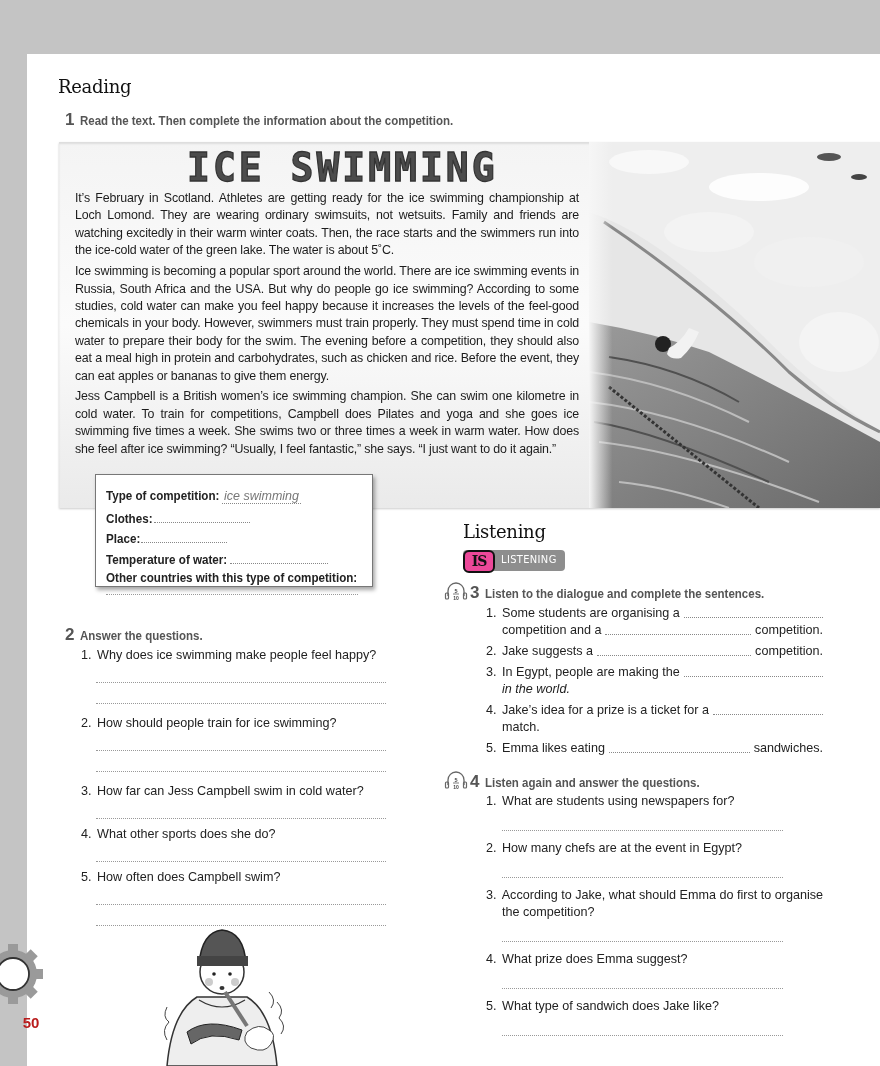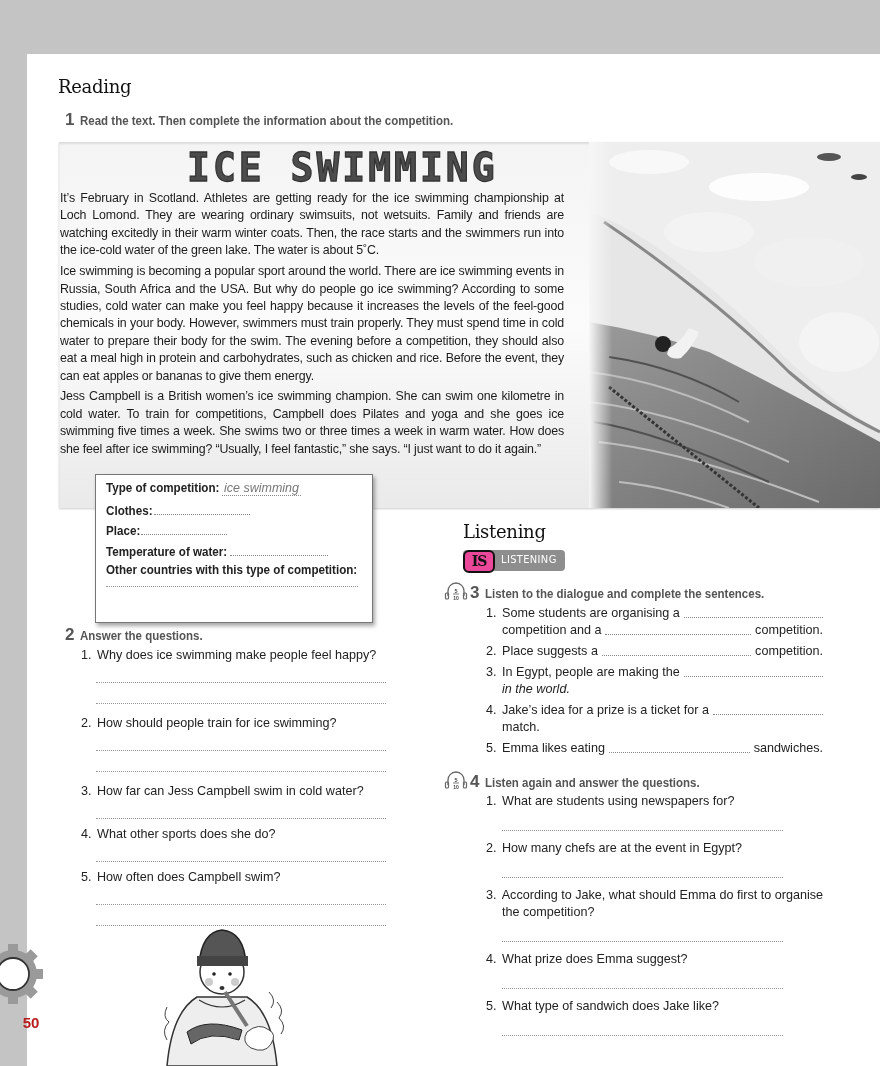--- a/index.html
+++ b/index.html
@@ -28,35 +28,35 @@
     overflow: hidden;
   }
   .article-title {
     position: absolute; left: 128px; top: 3px;
     font-family: "DejaVu Sans Mono", monospace; font-weight: bold; font-size: 38px;
     color: #4c4c4c; letter-spacing: 3px; line-height: 44px;
     -webkit-text-stroke: 1.2px #333;
     transform: scaleY(1.05);
   }
   .article-body {
-    position: absolute; left: 1px; top: 48px; width: 504px;
+    position: absolute; left: 16px; top: 48px; width: 504px;
     font-size: 12.4px; line-height: 17.4px; text-align: justify; color: #1c1c1c;
     letter-spacing: -0.15px;
   }
   .article-body p { margin: 0 0 3.5px 0; }
   .photo {
     position: absolute; left: 530px; top: 0; width: 291px; height: 366px;
     overflow: hidden;
   }
 
   .info-box {
-    position: absolute; left: 68px; top: 420px; width: 278px; height: 149px;
+    position: absolute; left: 68px; top: 420px; width: 278px; height: 113px;
     background: #fff; border: 1.5px solid #777;
     box-shadow: 2px 3px 4px rgba(0,0,0,0.35);
-    box-sizing: border-box; padding: 6px 10px;
+    box-sizing: border-box; padding: 14px 10px;
   }
   .info-row { font-weight: bold; font-size: 12.5px; color: #222; height: 20.5px; display: flex; align-items: baseline; white-space: nowrap; }
   .info-row .lbl { transform: scaleX(0.93); transform-origin: left; display:inline-block; }
   .dots { border-bottom: 1px dotted #888; display: inline-block; height: 12px; margin-left: 2px; }
   .hand { font-style: italic; font-weight: normal; color: #777; font-size: 12.5px; border-bottom: 1px dotted #888; padding: 0 2px; }
 
   .q-list { position: absolute; font-size: 12.6px; color: #222; }
   .q-item { display: flex; white-space: nowrap; }
   .q-item .n { width: 16px; }
   .ans-line { border-bottom: 1px dotted #999; height: 0; }
@@ -229,21 +229,21 @@
         </div>
       <div class="q-item" style="padding-left:16px;">
           <span>competition and a</span>
           <span class="dots" style="flex:1; margin:0 4px;"></span>
           <span>competition.</span>
         </div>
     </div>
     <div style="margin-top:4px;">
       <div class="q-item">
           <span class="n">2.</span>
-          <span>Place suggests a</span>
+          <span>Jake suggests a</span>
           <span class="dots" style="flex:1; margin:0 4px;"></span>
           <span>competition.</span>
         </div>
     </div>
     <div style="margin-top:4px;">
       <div class="q-item">
           <span class="n">3.</span>
           <span>In Egypt, people are making the</span>
           <span class="dots" style="flex:1; margin-left:4px;"></span>
         </div>

